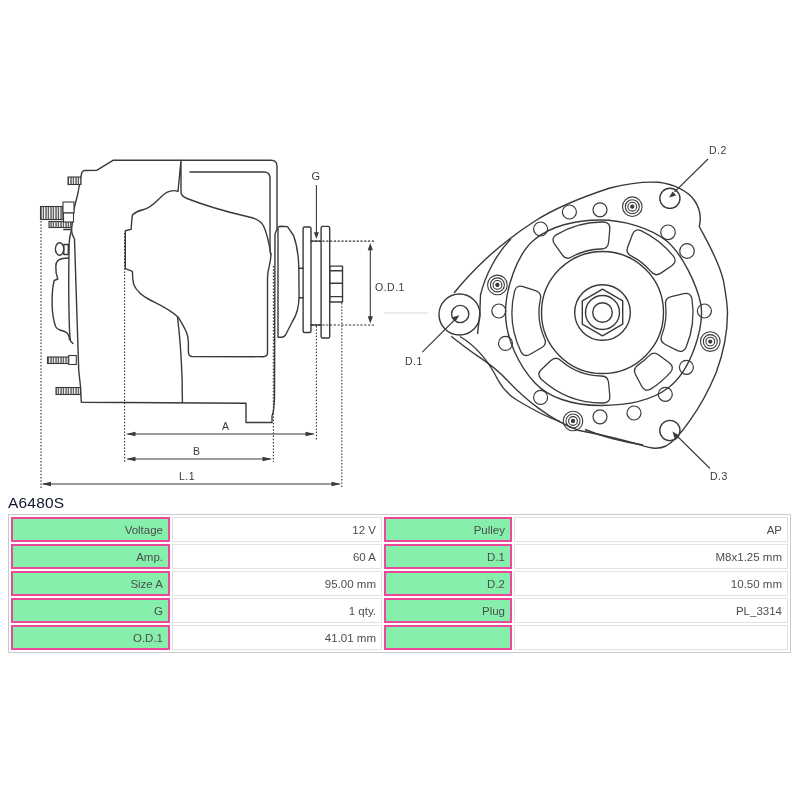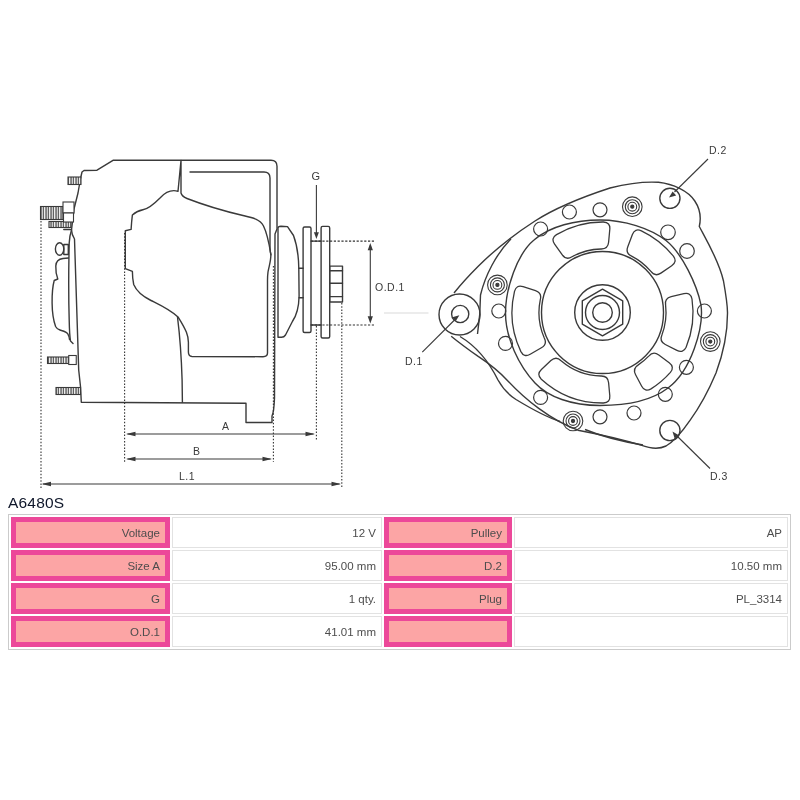--- a/index.html
+++ b/index.html
@@ -1,20 +1,20 @@
 <!DOCTYPE html>
 <html><head>
 <meta charset="utf-8">
 <style>
 html,body{margin:0;padding:0;background:#fff;width:800px;height:800px;font-family:"Liberation Sans",sans-serif;}
 #wrap{position:absolute;top:0;left:0;width:800px;height:800px;overflow:hidden;}
 #title{position:absolute;left:8px;top:493.5px;color:#0f172a;font-size:15.5px;letter-spacing:0.2px;}
 table{position:absolute;left:8px;top:514px;border-collapse:separate;border-spacing:2px;background:#fff;border:1px solid #cbcbcb;table-layout:fixed;}
 td{height:21px;font-size:11.5px;color:#4d4d4d;text-align:right;padding:0 5px 0 0;vertical-align:middle;overflow:hidden;}
-td.l{background:#fca5a5;border:5px solid #ec4899;}
+td.l{background:#86efac;border:2px solid #ec4899;}
 td.v{background:#fff;border:1px solid #e2e2e2;text-align:right;}
 </style>
 </head>
 <body>
 <div id="wrap">
 <svg width="800" height="512" viewBox="0 0 800 512" fill="none" stroke="none">
 <g stroke="#3a3a3a" stroke-width="1.4" fill="none" stroke-linejoin="round" stroke-linecap="round">
 
 <path d="M 113,160.3 L 271,160.3 Q 277,160.3 277,166.3 L 277,229 L 275,234 L 274.5,398 Q 274,412 272,416 L 272,422.5 L 246,422.5 L 246,403.3 L 81.3,402.3 L 80.6,387.5 L 78.7,370 Q 76.5,310 74.5,239 Q 71.7,234.5 71.5,230 L 74,209 L 78,193 L 80.5,178.5 L 82,172 L 84,170.5 L 97,170.2 Z"></path>
 
@@ -188,20 +188,26 @@
         <col style="width:274px">
       </colgroup>
 <tbody>
         <tr>
           <td class="l">Voltage</td>
           <td class="v">12 V</td>
           <td class="l">Pulley</td>
           <td class="v">AP</td>
         </tr>
 <tr>
+          <td class="l">Amp.</td>
+          <td class="v">60 A</td>
+          <td class="l">D.1</td>
+          <td class="v">M8x1.25 mm</td>
+        </tr>
+<tr>
           <td class="l">Size A</td>
           <td class="v">95.00 mm</td>
           <td class="l">D.2</td>
           <td class="v">10.50 mm</td>
         </tr>
 <tr>
           <td class="l">G</td>
           <td class="v">1 qty.</td>
           <td class="l">Plug</td>
           <td class="v">PL_3314</td>

